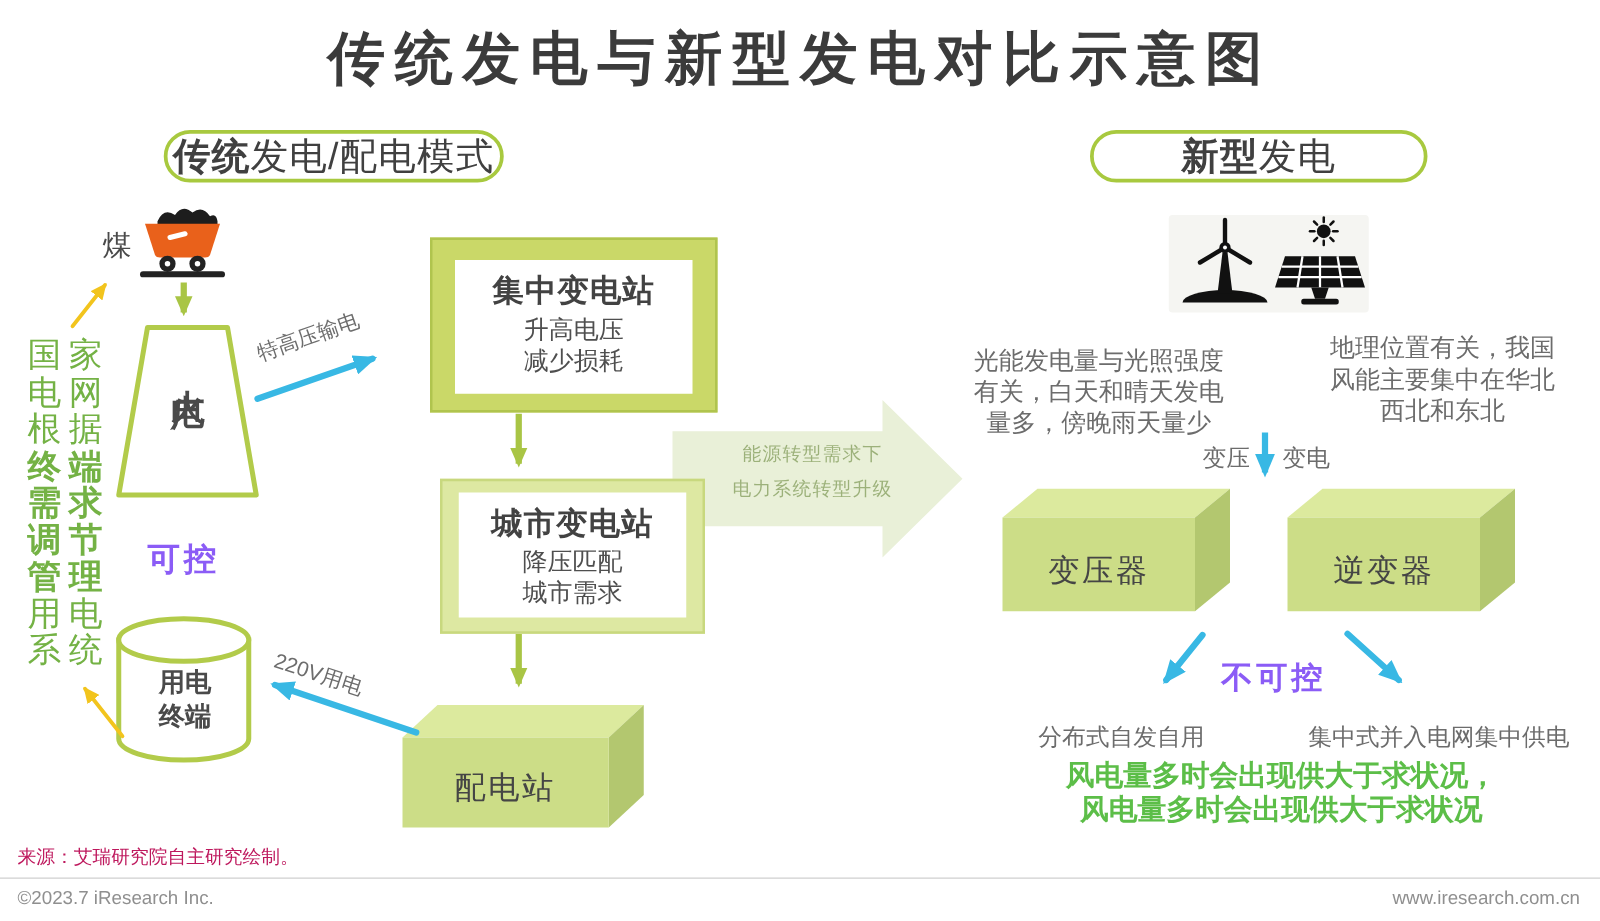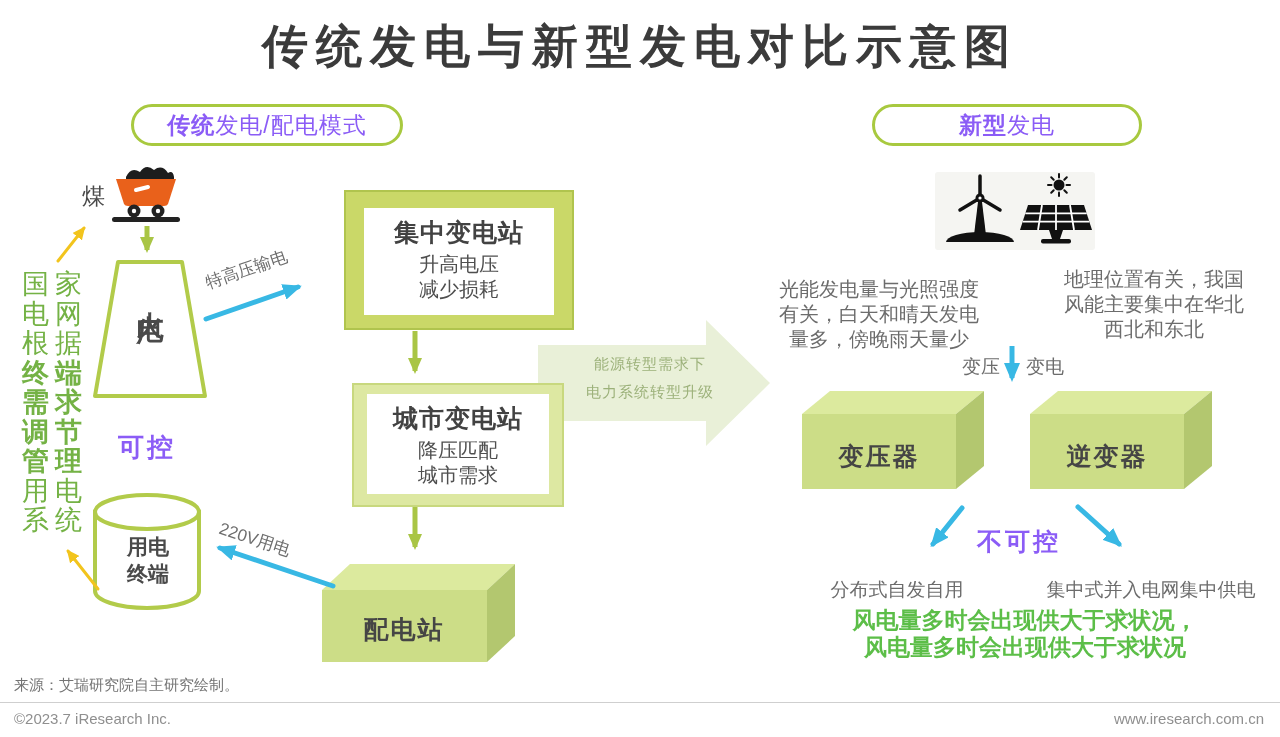--- a/index.html
+++ b/index.html
@@ -11,46 +11,46 @@
   #shapes{position:absolute;left:0;top:0;z-index:1;pointer-events:none;}
   .z2{z-index:2;}
 
   .title{
     left:0;top:16px;width:1280px;text-align:center;
     font-size:46px;font-weight:bold;letter-spacing:8px;color:#3b3b3b;
   }
   .pill{
     height:36px;border:3px solid #a8c93f;border-radius:24px;background:#fff;
     display:flex;align-items:center;justify-content:center;
-    font-size:23px;color:#8b5cf6;letter-spacing:1px;
+    font-size:30px;color:#404040;letter-spacing:1px;
   }
   .pill b{font-weight:bold;}
   .grid-note{left:22px;top:270px;width:80px;font-size:27px;line-height:29.5px;
     letter-spacing:6px;color:#74b245;white-space:nowrap;}
   .grid-note .b{font-weight:bold;}
   .coal-label{left:82px;top:181px;font-size:23px;color:#4a4a4a;}
   .plant-label{left:132px;top:290px;font-size:27px;font-weight:bold;color:#4a4a4a;
     writing-mode:vertical-rl;text-orientation:upright;letter-spacing:4px;}
   .rot-label{font-size:17px;color:#6d6d6d;white-space:nowrap;}
   .station{background:#cad868;border:2px solid #b0c44e;margin-left:44px;}
   .station .inner{position:absolute;background:#ffffff;text-align:center;}
   .station-title{font-size:25px;font-weight:bold;color:#424242;margin-top:8px;letter-spacing:1px;}
   .station-desc{font-size:20px;color:#4f4f4f;line-height:25px;margin-top:3px;}
-  .box3d-label{font-size:25px;font-weight:bold;color:#454545;text-align:center;letter-spacing:2px;}
+  .box3d-label{font-size:25px;font-weight:normal;color:#454545;text-align:center;letter-spacing:2px;}
   .green-bold{color:#8b5cf6;font-weight:bold;font-size:26px;letter-spacing:3px;}
   .terminal-label{left:110px;top:533px;width:76px;text-align:center;
     font-size:21px;font-weight:bold;color:#4a4a4a;line-height:27px;}
   .transition-text{left:540px;top:350px;width:220px;text-align:center;
     font-size:15px;line-height:28px;color:#9cb17a;letter-spacing:1px;}
   .note{font-size:20px;line-height:25px;color:#6c6c6c;text-align:center;white-space:nowrap;}
   .small-gray{font-size:19px;color:#6c6c6c;white-space:nowrap;}
   .warning{left:826px;top:607px;width:398px;text-align:center;
     font-size:23px;font-weight:bold;line-height:27px;color:#5cbe48;}
   .icon-panel{left:935px;top:172px;width:160px;height:78px;background:#f5f5f2;border-radius:3px;}
-  .source{left:14px;top:676px;font-size:15px;color:#737373;text-align:right;}
+  .source{left:14px;top:676px;font-size:15px;color:#be185d;text-align:right;}
   .divider{left:0;top:702px;width:1280px;border-top:1px solid #cfcfcf;height:0;}
   .copyright{left:14px;top:710px;font-size:15px;color:#8f8f8f;}
   .website{right:16px;top:710px;font-size:15px;color:#8f8f8f;}
 </style>
 </head>
 <body>
 
 <div id="canvas">
 
   <svg id="shapes" width="1280" height="737" viewBox="0 0 1280 737">

